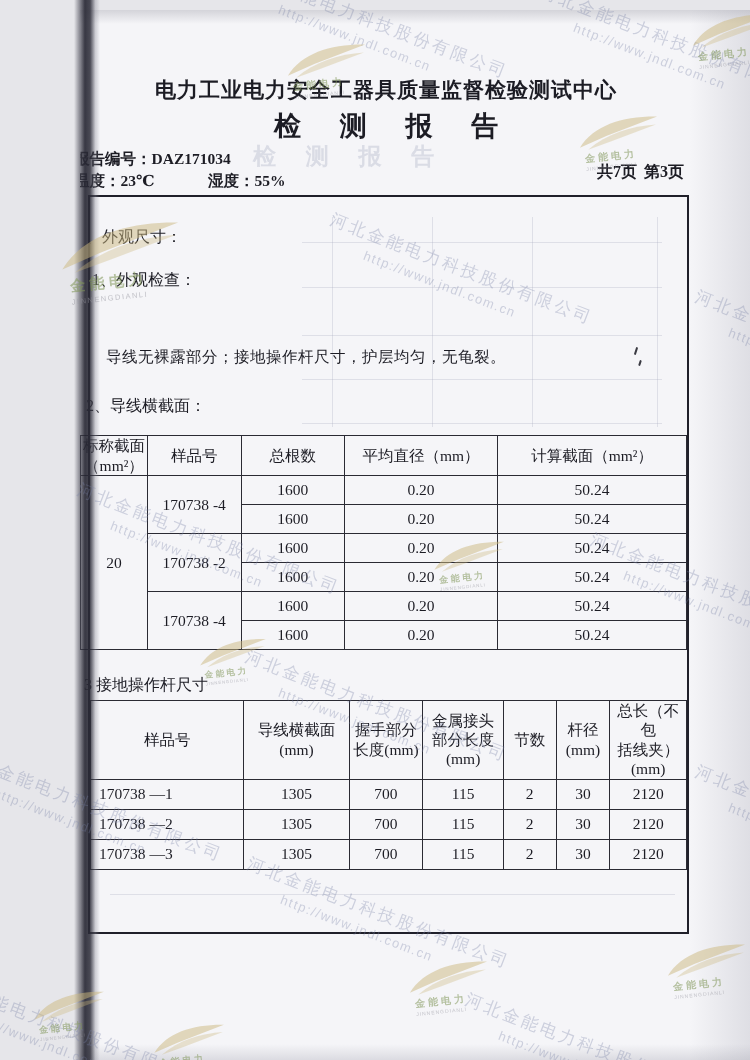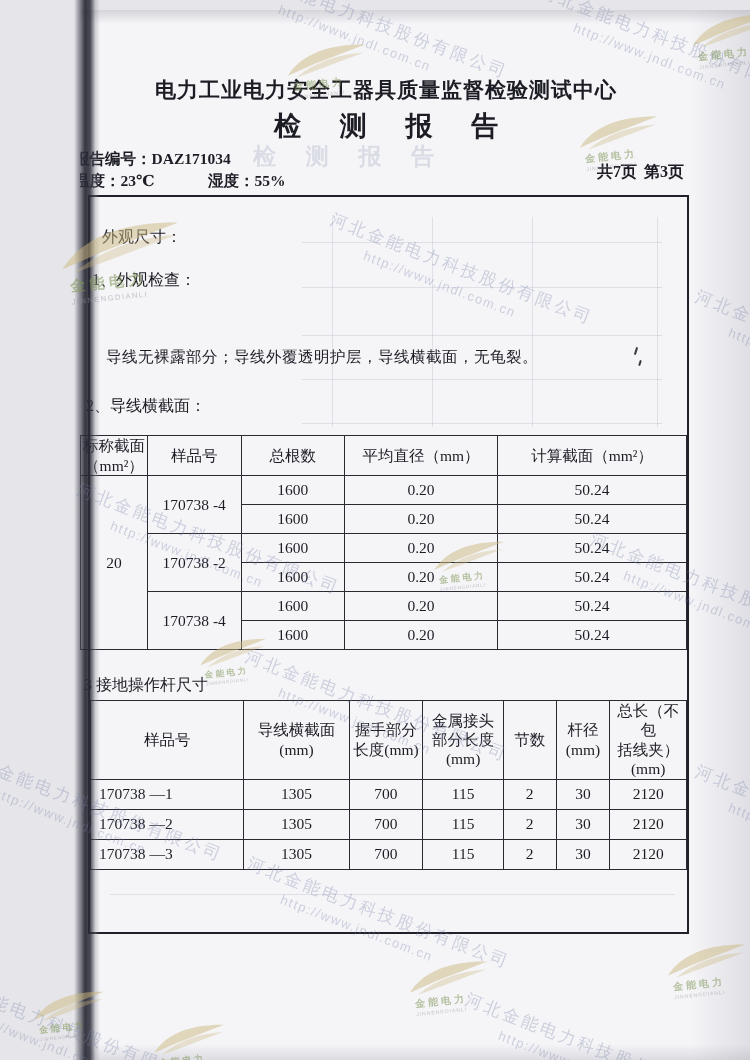--- a/index.html
+++ b/index.html
@@ -97,21 +97,21 @@
     <div class="ghostline" style="left:567px;top:20px;width:1px;height:210px;"></div>
     <div class="ghostline" style="left:212px;top:45px;width:360px;height:1px;"></div>
     <div class="ghostline" style="left:212px;top:90px;width:360px;height:1px;"></div>
     <div class="ghostline" style="left:212px;top:138px;width:360px;height:1px;"></div>
     <div class="ghostline" style="left:212px;top:182px;width:360px;height:1px;"></div>
     <div class="ghostline" style="left:212px;top:226px;width:360px;height:1px;"></div>
     <div class="ghostline" style="left:20px;top:697px;width:565px;height:1px;"></div>
 
     <div class="sec" style="left:-4px;top:30px;">、外观尺寸：</div>
     <div class="sec" style="left:2px;top:73px;">1、外观检查：</div>
-    <div class="bodyline" style="left:16px;top:150px;">导线无裸露部分；导线外覆透明护层，导线横截面，无龟裂。</div>
+    <div class="bodyline" style="left:16px;top:150px;">导线无裸露部分；接地操作杆尺寸，护层均匀，无龟裂。</div>
     <div class="sec" style="left:-4px;top:199px;">2、导线横截面：</div>
 
     <div class="penmark" style="left:545px;top:150px;"></div>
     <div class="penmark" style="left:549px;top:163px;height:6px;"></div>
 
     <div class="dtab" style="left:-10px;top:238px;">
       <table>
         <colgroup>
             <col style="width:67px">
             <col style="width:94px">

